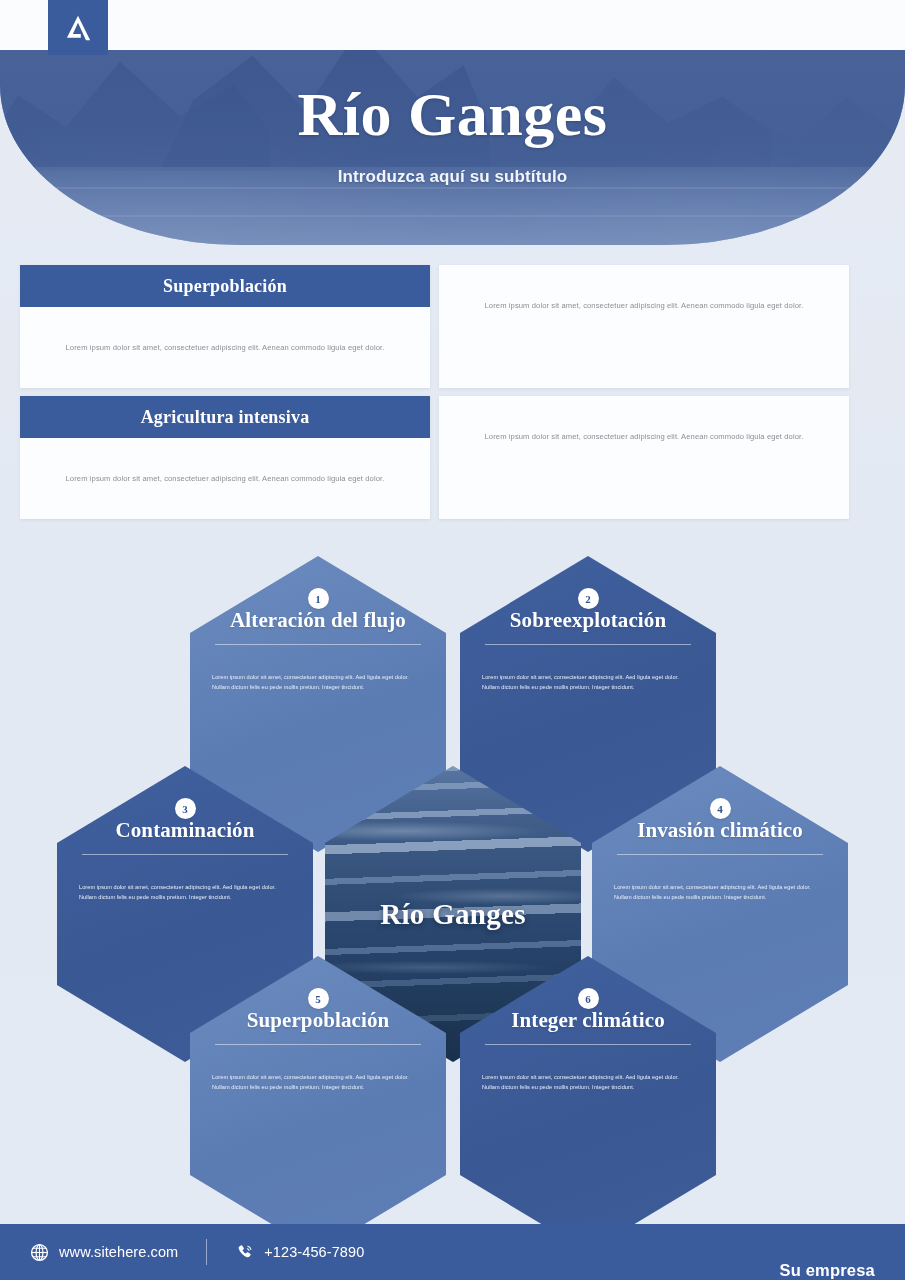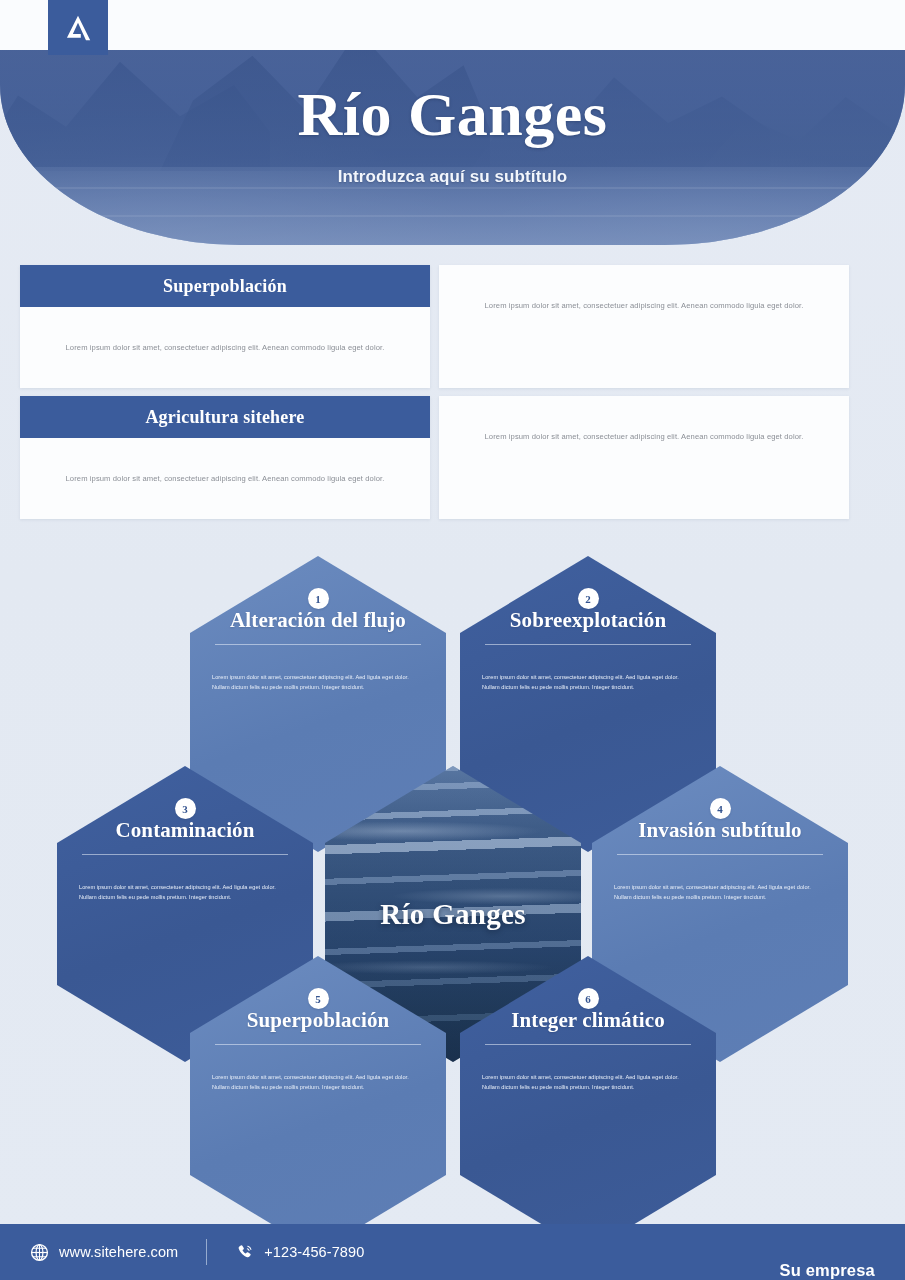--- a/index.html
+++ b/index.html
@@ -278,21 +278,21 @@
         <span class="card-text">Lorem ipsum dolor sit amet, consectetuer adipiscing elit. Aenean commodo ligula eget dolor.</span>
       </div>
     </div>
     <div class="card">
       <div class="card-body">
         <span class="card-text">Lorem ipsum dolor sit amet, consectetuer adipiscing elit. Aenean commodo ligula eget dolor.</span>
       </div>
     </div>
     <div class="card">
       <div class="card-head">
-        <span class="card-title">Agricultura sitehere</span>
+        <span class="card-title">Agricultura intensiva</span>
       </div>
       <div class="card-body">
         <span class="card-text">Lorem ipsum dolor sit amet, consectetuer adipiscing elit. Aenean commodo ligula eget dolor.</span>
       </div>
     </div>
     <div class="card">
       <div class="card-body">
         <span class="card-text">Lorem ipsum dolor sit amet, consectetuer adipiscing elit. Aenean commodo ligula eget dolor.</span>
       </div>
     </div>
@@ -323,21 +323,21 @@
         <div class="hex-badge">3</div>
         <div class="hex-title">Contaminación</div>
         <div class="hex-rule"></div>
         <div class="hex-text">Lorem ipsum dolor sit amet, consectetuer adipiscing elit. Aed ligula eget dolor. Nullam dictum felis eu pede mollis pretium. Integer tincidunt.</div>
       </div>
     </div>
 
     <div class="hex hex-light" style="left:592px; top:218px;">
       <div class="hex-inner">
         <div class="hex-badge">4</div>
-        <div class="hex-title">Invasión subtítulo</div>
+        <div class="hex-title">Invasión climático</div>
         <div class="hex-rule"></div>
         <div class="hex-text">Lorem ipsum dolor sit amet, consectetuer adipiscing elit. Aed ligula eget dolor. Nullam dictum felis eu pede mollis pretium. Integer tincidunt.</div>
       </div>
     </div>
 
     <div class="hex-center" style="left:325px; top:218px;">
       <div class="hex-center-photo"></div>
       <div class="hex-center-label">Río Ganges</div>
     </div>
 

